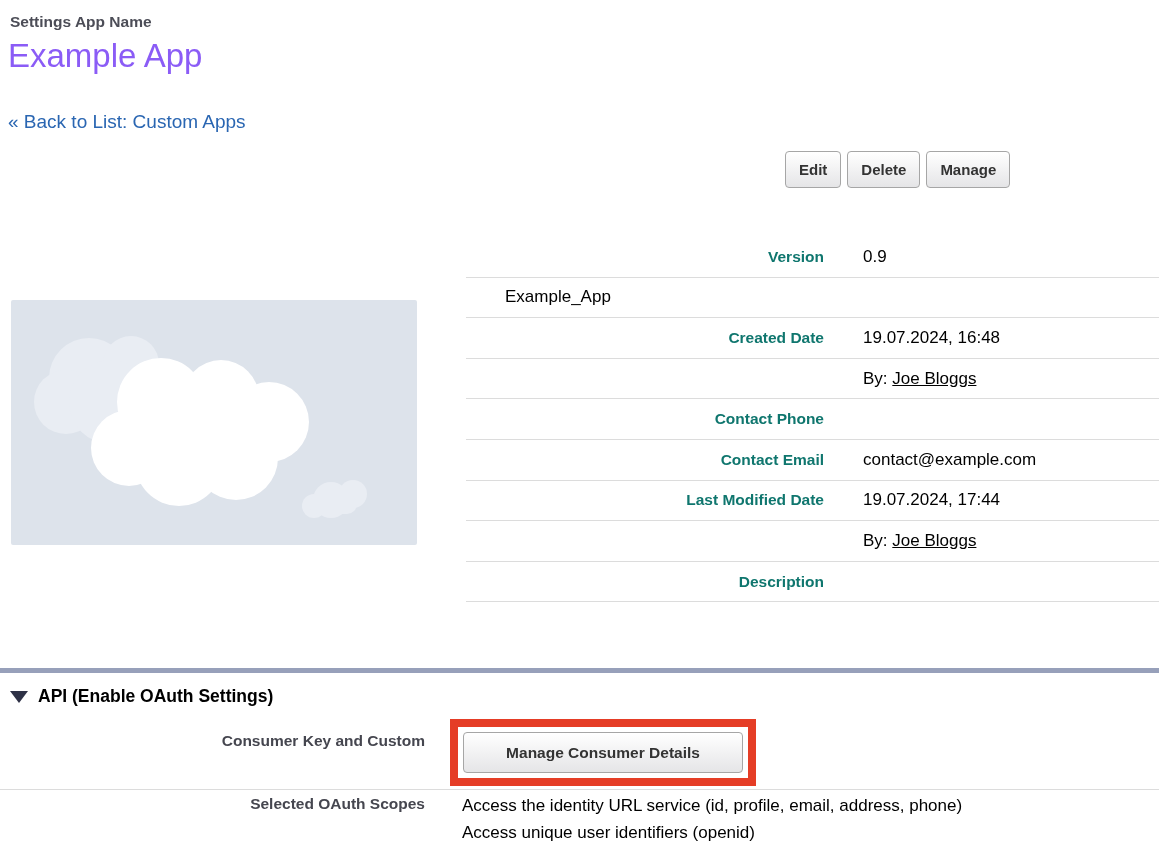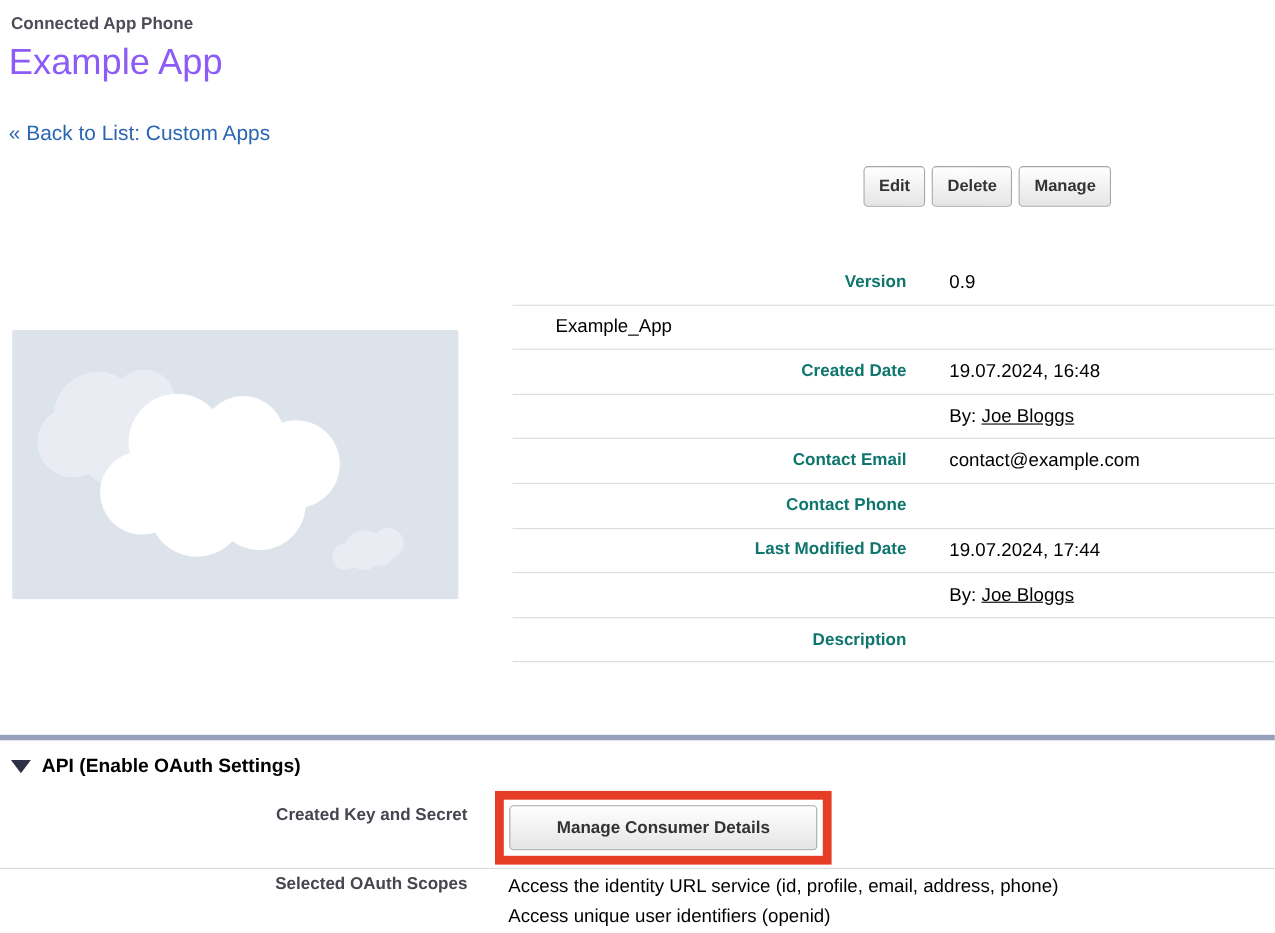--- a/index.html
+++ b/index.html
@@ -53,21 +53,21 @@
   }
   .scopes-label { position:absolute; left:0; top:795px; width:425px; text-align:right;
                   font-weight:bold; font-size:15.5px; color:#45464f; }
   .scopes-values { position:absolute; left:462px; top:792px; font-size:17px; color:#000; line-height:27px; }
 </style>
 </head>
 <body>
 
 <div id="stage">
 
-  <div class="app-name-label">Connected App Phone</div>
+  <div class="app-name-label">Settings App Name</div>
   <h1 class="app-title">Example App</h1>
   <a class="back-link">« Back to List: Custom Apps</a>
 
   <div class="toolbar">
     <button class="sf-btn">Edit</button>
     <button class="sf-btn">Delete</button>
     <button class="sf-btn">Manage</button>
   </div>
 
   <div class="logo-box">
@@ -105,26 +105,26 @@
     </div>
     <div class="d-row">
       <div class="d-lbl">Created Date</div>
       <div class="d-val">19.07.2024, 16:48</div>
     </div>
     <div class="d-row">
       <div class="d-lbl"></div>
       <div class="d-val"><span>By: </span><a class="person-link">Joe Bloggs</a></div>
     </div>
     <div class="d-row">
+      <div class="d-lbl">Contact Phone</div>
+      <div class="d-val"></div>
+    </div>
+    <div class="d-row">
       <div class="d-lbl">Contact Email</div>
       <div class="d-val">contact@example.com</div>
-    </div>
-    <div class="d-row">
-      <div class="d-lbl">Contact Phone</div>
-      <div class="d-val"></div>
     </div>
     <div class="d-row">
       <div class="d-lbl">Last Modified Date</div>
       <div class="d-val">19.07.2024, 17:44</div>
     </div>
     <div class="d-row">
       <div class="d-lbl"></div>
       <div class="d-val"><span>By: </span><a class="person-link">Joe Bloggs</a></div>
     </div>
     <div class="d-row">
@@ -133,21 +133,21 @@
     </div>
   </div>
 
   <div class="section-divider"></div>
 
   <div class="section-header">
     <div class="tri-down"></div>
     <div class="section-title">API (Enable OAuth Settings)</div>
   </div>
 
-  <div class="consumer-label">Created Key and Secret</div>
+  <div class="consumer-label">Consumer Key and Custom</div>
   <div class="row-line"></div>
   <div class="highlight-box">
     <button class="manage-consumer-btn">Manage Consumer Details</button>
   </div>
 
   <div class="scopes-label">Selected OAuth Scopes</div>
   <div class="scopes-values">
     <div>Access the identity URL service (id, profile, email, address, phone)</div>
     <div>Access unique user identifiers (openid)</div>
   </div>

